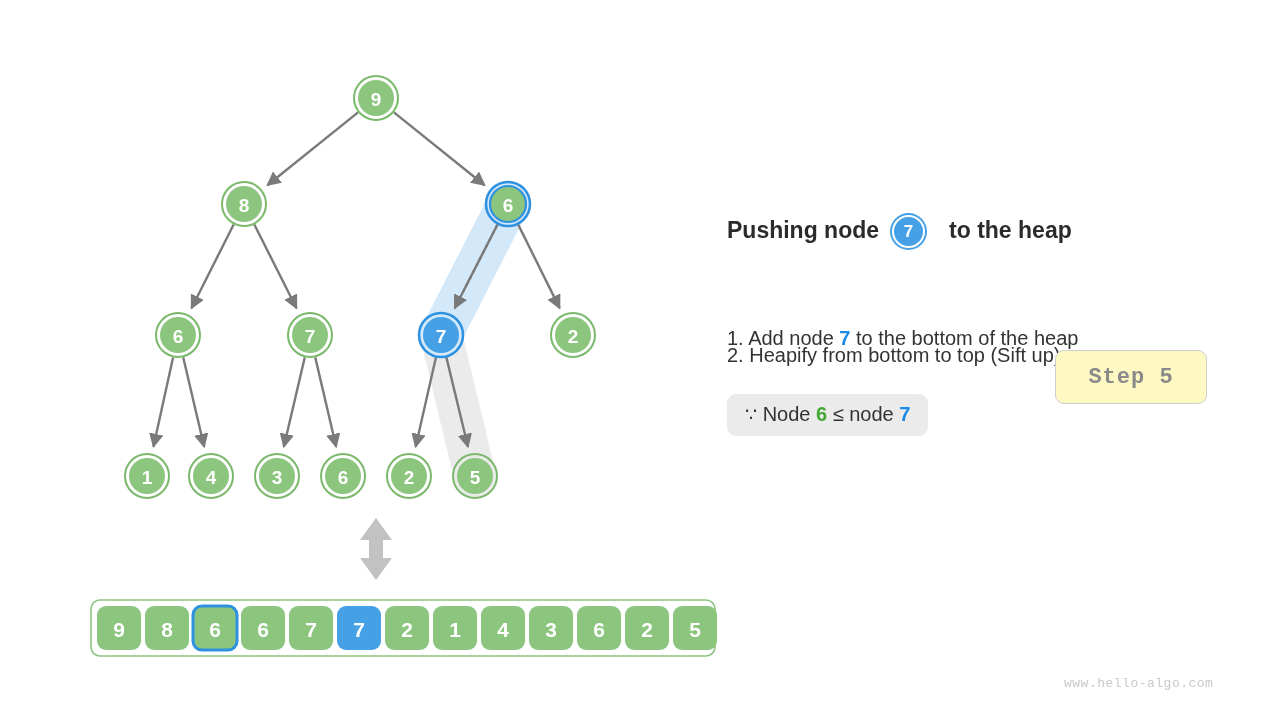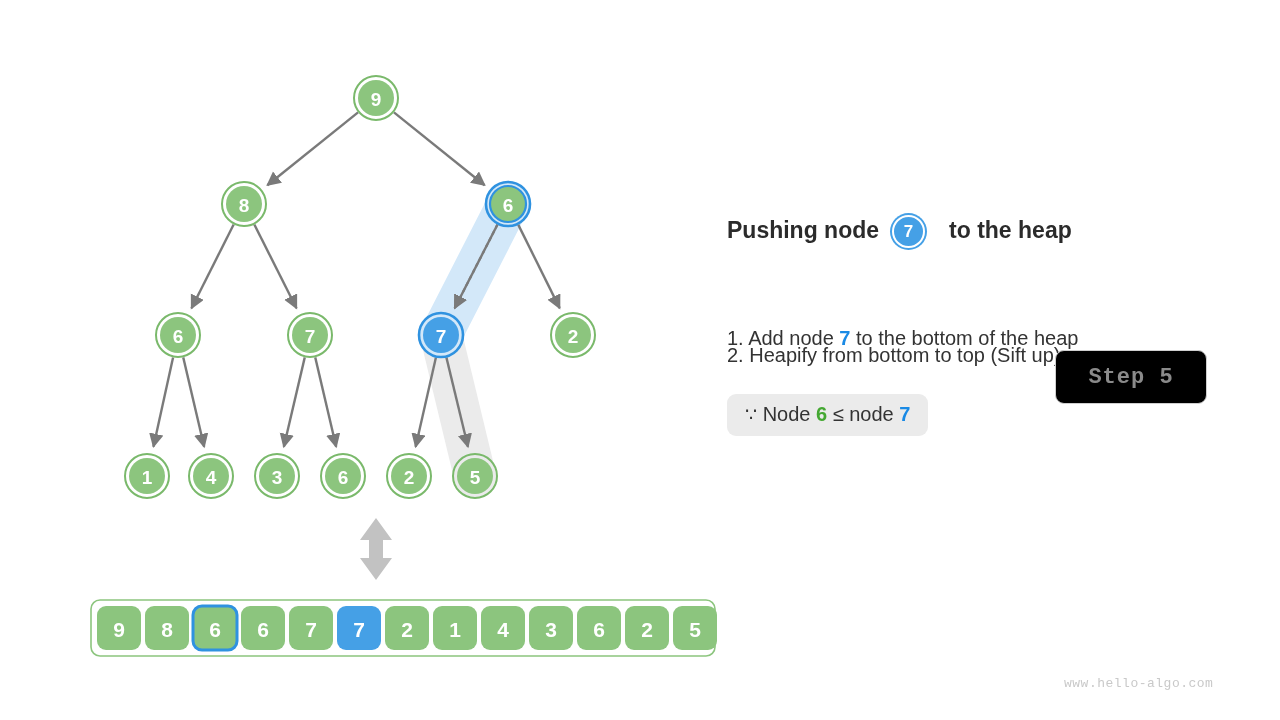--- a/index.html
+++ b/index.html
@@ -62,21 +62,21 @@
     background:#ebebeb;border-radius:9px;
     padding:9px 18px 10px 18px;
     font-size:20px;color:#333333;white-space:nowrap;
   }
   #reason .sym{font-size:19px;letter-spacing:0px;}
 
   #stepbox{
     position:absolute;left:328px;top:350px;
     width:150px;height:52px;
     border:1px solid #cfcfcf;border-radius:9px;
-    background:#000000;
+    background:#fef9c3;
     display:flex;align-items:center;justify-content:center;
     font-family:"Liberation Mono", monospace;
     font-size:22px;font-weight:700;color:#8a8a8a;
     letter-spacing:1px;
   }
   #watermark{
     position:absolute;left:320px;top:676px;
     font-family:"Liberation Mono", monospace;
     font-size:13px;color:#c9c9c9;letter-spacing:0.5px;margin-left:17px;
   }

